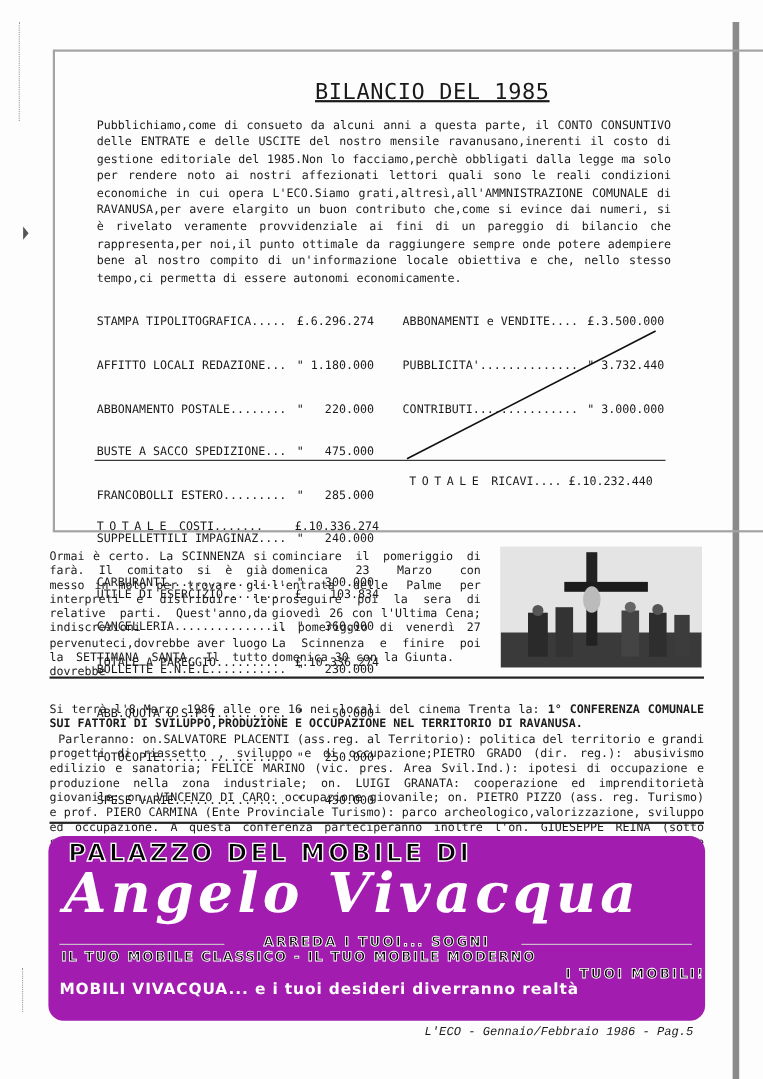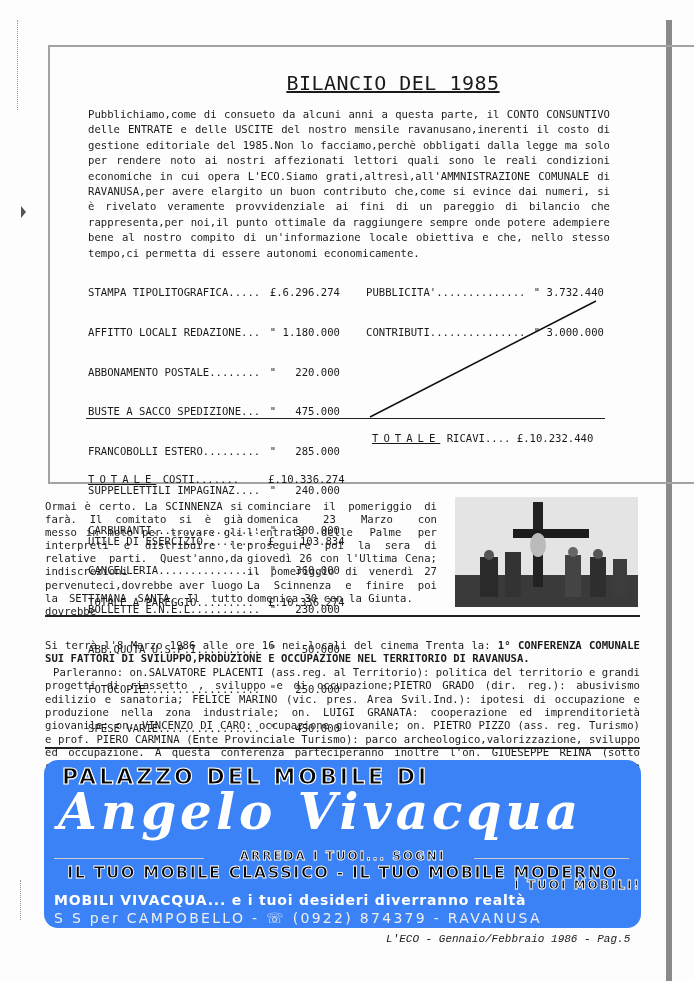--- a/index.html
+++ b/index.html
@@ -28,41 +28,41 @@
   #revenues .lbl { width:163px; }
   #revenues .amt { width:75px; }
 
   #hline { left:36px; top:371px; width:519px; height:1px; background:#222; }
   #diag { left:300px; top:250px; width:260px; height:125px; }
 
   #totals { left:38px; top:381px; font-size:10.6px; line-height:20.5px; white-space:pre; }
   #totals .lbl { display:inline-block; width:180px; }
   #totals .amt { display:inline-block; width:72px; text-align:right; }
   #tot-ricavi { left:322px; top:381px; font-size:10.6px; line-height:20.5px; white-space:pre; }
-  .spaced { letter-spacing:5px;text-decoration:underline; }
+  .spaced { letter-spacing:5px; }
 
   #sc-col1 { left:45px; top:500px; width:198px; font-size:10.6px; line-height:13.1px; text-align:justify; }
   #sc-col2 { left:247px; top:500px; width:190px; font-size:10.6px; line-height:13.1px; text-align:justify; }
   #photo { left:455px; top:497px; width:183px; height:110px; background:#d9d9d9; overflow:hidden; }
 
   #sep1 { left:45px; top:615px; width:595px; height:2px; background:#222; }
   #conf { left:45px; top:619px; width:595px; font-size:10.6px; line-height:13.4px; text-align:justify;margin-top:20px; }
   #sep2 { left:45px; top:747px; width:595px; height:2px; background:#222; }
 
-  #ad { left:44px; top:760px; width:597px; height:168px; background:#3b82f6; border-radius:14px; color:#fff; overflow:hidden; }
+  #ad { left:44px; top:760px; width:597px; height:168px; background:#a21caf; border-radius:14px; color:#fff; overflow:hidden; }
   #ad-line1 { left:18px; top:4px; font-family:"DejaVu Sans",sans-serif; font-weight:bold; font-size:22px;
               color:#050505; -webkit-text-stroke:1.2px #fff; letter-spacing:3px; }
   #ad-line2 { left:14px; top:22px; font-family:"DejaVu Serif",serif; font-weight:bold; font-style:italic;
               font-size:50px; letter-spacing:4px; color:#fff; }
   #ad-rule-l { left:10px; top:98px; width:150px; height:1px; background:#ccc; }
   #ad-rule-r { left:430px; top:98px; width:155px; height:1px; background:#ccc; }
   #ad-line3 { left:0; top:89px; width:100%; text-align:center; font-family:"DejaVu Sans",sans-serif; font-weight:bold;
               font-size:12px; color:#050505; -webkit-text-stroke:0.8px #fff; letter-spacing:2px; }
-  #ad-line4 { left:0; top:103px; width:100%; text-align:center; font-family:"DejaVu Sans",sans-serif; font-weight:bold;
-              font-size:16px; color:#050505; -webkit-text-stroke:0.8px #fff; letter-spacing:1.6px; }
+  #ad-line4 { left:12px; top:103px; width:100%; text-align:left; font-family:"DejaVu Sans",sans-serif; font-weight:bold;
+              font-size:12px; color:#050505; -webkit-text-stroke:0.8px #fff; letter-spacing:1.6px; }
   #ad-line5 { left:0; top:118px; width:100%; text-align:right; font-family:"DejaVu Sans",sans-serif; font-weight:bold;
               font-size:12px; color:#050505; -webkit-text-stroke:0.8px #fff; letter-spacing:2px; }
   #ad-line6 { left:10px; top:132px; font-family:"DejaVu Sans",sans-serif; font-weight:bold; font-size:14px; letter-spacing:0.8px; }
   #ad-line7 { left:10px; top:150px; font-family:"DejaVu Sans",sans-serif; font-size:14px; letter-spacing:2.3px; color:#eee; }
 
   #footer { left:386px; top:933px; font-family:"Liberation Mono",monospace; font-style:italic; font-size:11px;text-align:center; }
 </style>
 </head>
 <body>
 
@@ -84,20 +84,21 @@
     <div class="row"><span class="lbl">SUPPELLETTILI IMPAGINAZ....</span><span class="amt">"   240.000</span></div>
     <div class="row"><span class="lbl">CARBURANTI.................</span><span class="amt">"   300.000</span></div>
     <div class="row"><span class="lbl">CANCELLERIA................</span><span class="amt">"   360.000</span></div>
     <div class="row"><span class="lbl">BOLLETTE E.N.E.L...........</span><span class="amt">"   230.000</span></div>
     <div class="row"><span class="lbl">ABB.QUOTA U.S.P.I..........</span><span class="amt">"    50.000</span></div>
     <div class="row"><span class="lbl">FOTOCOPIE..................</span><span class="amt">"   250.000</span></div>
     <div class="row"><span class="lbl">SPESE VARIE................</span><span class="amt">"   450.000</span></div>
   </div>
 
   <div class="abs ledger" id="revenues">
+    <div class="row"><span class="lbl">ABBONAMENTI e VENDITE....</span><span class="amt">£.3.500.000</span></div>
     <div class="row"><span class="lbl">PUBBLICITA'..............</span><span class="amt">" 3.732.440</span></div>
     <div class="row"><span class="lbl">CONTRIBUTI...............</span><span class="amt">" 3.000.000</span></div>
   </div>
 
   <svg class="abs" id="diag" viewBox="0 0 260 125">
     <line x1="20" y1="120" x2="246" y2="4" stroke="#111" stroke-width="1.5"></line>
   </svg>
   <div class="abs" id="hline"></div>
 
   <div class="abs" id="totals">
@@ -137,16 +138,15 @@
 
 <div class="abs" id="ad">
   <div class="abs" id="ad-line1">PALAZZO DEL MOBILE DI</div>
   <div class="abs" id="ad-line2">Angelo Vivacqua</div>
   <div class="abs" id="ad-rule-l"></div>
   <div class="abs" id="ad-rule-r"></div>
   <div class="abs" id="ad-line3">ARREDA I TUOI... SOGNI</div>
   <div class="abs" id="ad-line4">IL TUO MOBILE CLASSICO - IL TUO MOBILE MODERNO</div>
   <div class="abs" id="ad-line5">I TUOI MOBILI!</div>
   <div class="abs" id="ad-line6">MOBILI VIVACQUA... e i tuoi desideri diverranno realtà</div>
-  <div class="abs" id="ad-line7"><span>S S per CAMPOBELLO - </span><span>☏</span><span> (0922) 874379 - RAVANUSA</span></div>
 </div>
 
 <div class="abs" id="footer">L'ECO - Gennaio/Febbraio 1986 - Pag.5</div>
 
 </body></html>

